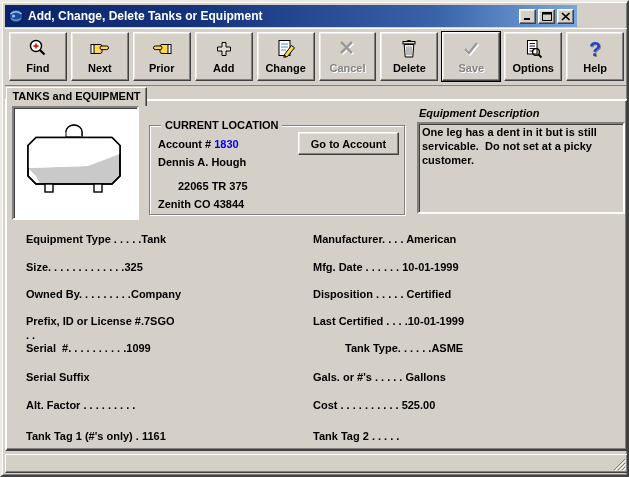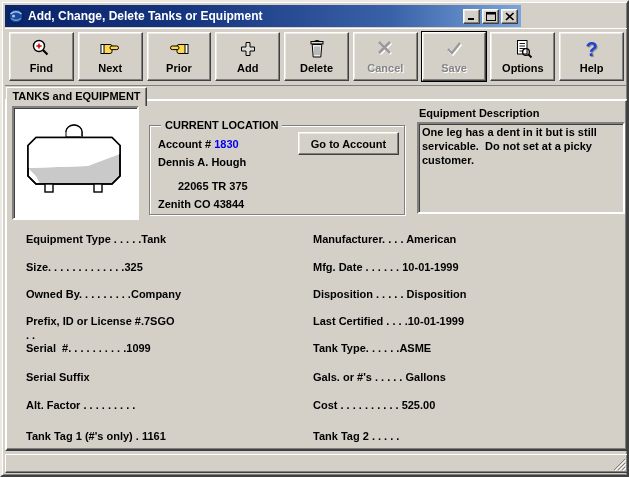--- a/index.html
+++ b/index.html
@@ -5,21 +5,21 @@
   html,body{margin:0;padding:0;background:#9a9a9a;}
   .window{
     position:relative;width:629px;height:477px;background:#d4d0c8;
     font-family:"Liberation Sans",sans-serif;font-weight:bold;color:#000;
     border:2px solid;border-color:#ece9e2 #404040 #404040 #ece9e2;
     box-shadow:inset 1px 1px 0 #fff, inset -1px -1px 0 #808080;
     box-sizing:border-box;overflow:hidden;
   }
   
   .titlebar{
-    position:absolute;left:3px;top:3px;width:516px;height:22px;
+    position:absolute;left:3px;top:3px;width:572px;height:22px;
     background:linear-gradient(90deg,#0a246a 0%,#16357f 35%,#3a62a8 75%,#7aa6dc 100%);
     display:flex;align-items:center;box-sizing:border-box;padding:0 3px;
   }
   .titlebar .ticon{width:16px;height:16px;margin-right:4px;flex:none;display:flex;align-items:center;}
   .titlebar .ttext{color:#fff;font-size:12px;white-space:nowrap;flex:1;overflow:hidden;}
   .wctrls{display:flex;gap:2px;flex:none;}
   .wbtn{
     width:17px;height:15px;background:#d4d0c8;
     border:1px solid;border-color:#fff #404040 #404040 #fff;
     box-shadow:inset -1px -1px 0 #808080, inset 1px 1px 0 #ece9e2;
@@ -63,21 +63,21 @@
   .group-title{position:absolute;top:0;left:12px;background:#d4d0c8;padding:0 4px;font-size:11px;line-height:14px;}
   .gline{position:absolute;left:9px;font-size:11px;white-space:pre;}
   .acct-num{color:#0000f0;}
   .gotobtn{
     position:absolute;left:149px;top:14px;width:101px;height:23px;
     background:#d4d0c8;border:1px solid;border-color:#fff #404040 #404040 #fff;
     box-shadow:inset -1px -1px 0 #808080, inset 1px 1px 0 #ece9e2;
     font-family:Liberation Sans, sans-serif;font-weight:bold;font-size:11px;
     display:flex;align-items:center;justify-content:center;box-sizing:border-box;
   }
-  .desc-label{position:absolute;left:417px;top:105px;font-size:11px;z-index:6;}
+  .desc-label{position:absolute;left:417px;top:105px;font-size:11px;z-index:6;font-style:italic;}
   .descbox{
     position:absolute;left:415px;top:120px;width:208px;height:92px;background:#d4d0c8;
     border:2px solid;border-color:#808080 #fff #fff #808080;
     box-shadow:inset 1px 1px 0 #404040;box-sizing:border-box;
     font-size:11px;line-height:14px;padding:1px 3px;white-space:pre-wrap;z-index:6;
   }
   .frow{position:absolute;font-size:11px;white-space:pre;z-index:6;}
   .fl{left:24px;} .fr{left:311px;}
   
   .status{
@@ -162,41 +162,52 @@
 
     <div class="tbtn">
       <span class="ic">
         <svg width="16" height="16" viewBox="0 0 16 16">
           <path d="M6 1.5 h4 v4.5 h4.5 v4 H10 v4.5 H6 V10 H1.5 V6 H6 Z" fill="#e0ddd5" stroke="#000"></path>
         </svg>
       </span>
       <span class="lbl">Add</span>
     </div>
 
+    <div class="tbtn">
+      <span class="ic">
+        <svg width="22" height="22" viewBox="0 0 22 22">
+          <rect x="4" y="2.5" width="11" height="15" fill="#fff" stroke="#000"></rect>
+          <path d="M6 6 h7 M6 9 h7 M6 12 h5" stroke="#5a8ac6" stroke-width="1"></path>
+          <path d="M9.5 16.5 L16.5 7.5 L19.5 9.8 L12.5 18.5 L8.8 19.3 Z" fill="#ffd84c" stroke="#000"></path>
+          <path d="M9.5 16.5 L10.8 18.9" stroke="#000"></path>
+        </svg>
+      </span>
+      <span class="lbl">Change</span>
+    </div>
+
+    <div class="tbtn dis">
+      <span class="ic">
+        <svg width="20" height="20" viewBox="0 0 20 20">
+          <path d="M5 4 L16 15 M16 4 L5 15" stroke="#fff" stroke-width="3"></path>
+          <path d="M4 3 L15 14 M15 3 L4 14" stroke="#9a9a9a" stroke-width="2.6"></path>
+        </svg>
+      </span>
+      <span class="lbl">Cancel</span>
+    </div>
 
     <div class="tbtn">
       <span class="ic">
         <svg width="20" height="22" viewBox="0 0 20 22">
           <path d="M7.5 3.5 q2.5 -2 5 0" fill="none" stroke="#000" stroke-width="1.2"></path>
           <rect x="4" y="3.5" width="12" height="2.4" fill="#dcdcdc" stroke="#000"></rect>
           <path d="M5.2 6.5 H14.8 L13.8 19 H6.2 Z" fill="#ececec" stroke="#000"></path>
           <path d="M8 8.5 V17 M10 8.5 V17 M12 8.5 V17" stroke="#888" stroke-width="1"></path>
         </svg>
       </span>
       <span class="lbl">Delete</span>
-    </div>
-
-    <div class="tbtn dis">
-      <span class="ic">
-        <svg width="20" height="20" viewBox="0 0 20 20">
-          <path d="M5 4 L16 15 M16 4 L5 15" stroke="#fff" stroke-width="3"></path>
-          <path d="M4 3 L15 14 M15 3 L4 14" stroke="#9a9a9a" stroke-width="2.6"></path>
-        </svg>
-      </span>
-      <span class="lbl">Cancel</span>
     </div>
 
     <div class="tbtn dis focused">
       <span class="ic">
         <svg width="20" height="20" viewBox="0 0 20 20">
           <path d="M5 11 L9 15 L17 5" stroke="#fff" stroke-width="3" fill="none"></path>
           <path d="M4 10 L8 14 L16 4" stroke="#9a9a9a" stroke-width="2.4" fill="none"></path>
         </svg>
       </span>
       <span class="lbl">Save</span>
@@ -258,23 +269,23 @@
   <div class="frow fl" style="top:286px;"><span>Owned By. . . . . . . . .</span><span>Company</span></div>
   <div class="frow fl" style="top:313px;"><span>Prefix, ID or License #.</span><span>7SGO</span></div>
   <div class="frow fl" style="top:327px;">. .</div>
   <div class="frow fl" style="top:340px;"><span>Serial  #. . . . . . . . . .</span><span>1099</span></div>
   <div class="frow fl" style="top:369px;"><span>Serial Suffix</span><span></span></div>
   <div class="frow fl" style="top:397px;"><span>Alt. Factor . . . . . . . . .</span><span></span></div>
   <div class="frow fl" style="top:428px;"><span>Tank Tag 1 (#'s only) . </span><span>1161</span></div>
 
   <div class="frow fr" style="top:231px;"><span>Manufacturer. . . . </span><span>American</span></div>
   <div class="frow fr" style="top:259px;"><span>Mfg. Date . . . . . . </span><span>10-01-1999</span></div>
-  <div class="frow fr" style="top:286px;"><span>Disposition . . . . . </span><span>Disposition</span></div>
+  <div class="frow fr" style="top:286px;"><span>Disposition . . . . . </span><span>Certified</span></div>
   <div class="frow fr" style="top:313px;"><span>Last Certified . . . .</span><span>10-01-1999</span></div>
-  <div class="frow fr" style="top:340px;"><span>Tank Type. . . . . .</span><span>ASME</span></div>
+  <div class="frow fr" style="top:340px;margin-left:32px;"><span>Tank Type. . . . . .</span><span>ASME</span></div>
   <div class="frow fr" style="top:369px;text-align:right;"><span>Gals. or #'s . . . . . </span><span>Gallons</span></div>
   <div class="frow fr" style="top:397px;"><span>Cost . . . . . . . . . . </span><span>525.00</span></div>
   <div class="frow fr" style="top:428px;"><span>Tank Tag 2 . . . . .</span><span></span></div>
 
   <div class="status">
     <svg class="grip" width="13" height="13">
       <path d="M12 1 L1 12 M12 5 L5 12 M12 9 L9 12" stroke="#808080" stroke-width="1"></path>
       <path d="M13 2 L2 13 M13 6 L6 13 M13 10 L10 13" stroke="#fff" stroke-width="1"></path>
     </svg>
   </div>

